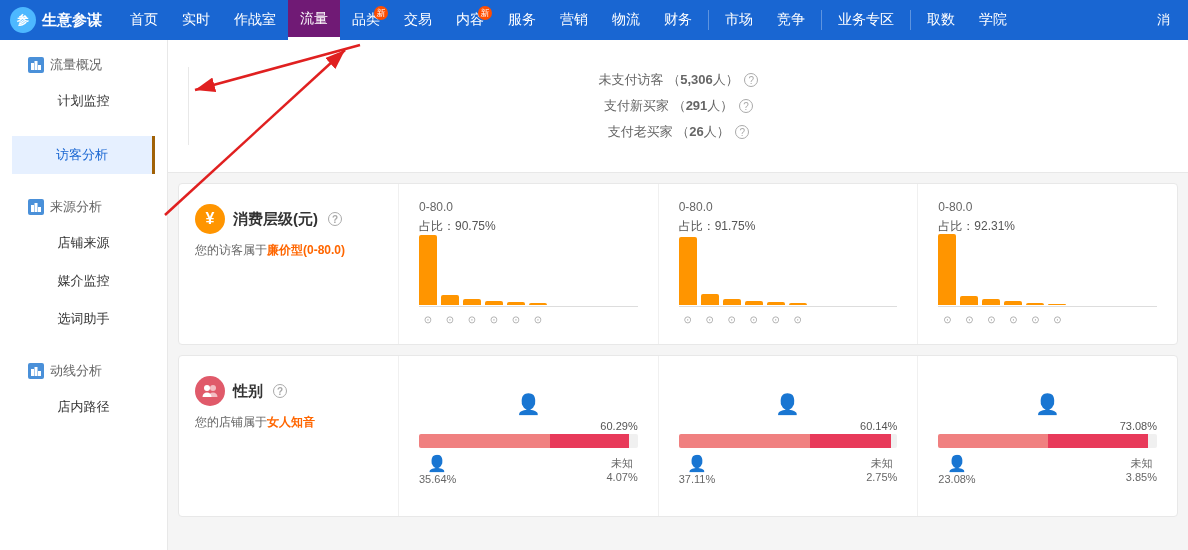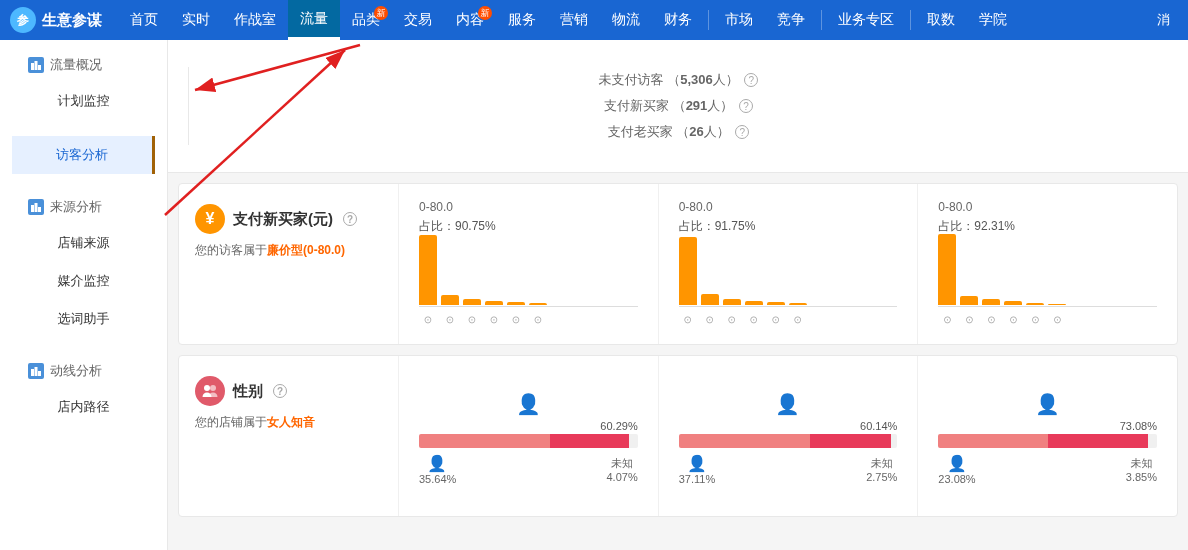--- a/index.html
+++ b/index.html
@@ -40,21 +40,21 @@
       padding: 0 12px;
       height: 40px;
       display: flex;
       align-items: center;
       cursor: pointer;
       font-size: 14px;
       position: relative;
       white-space: nowrap;
     }
     .nav-item.active {
-      background: #0369a1;
+      background: #701a75;
       border-bottom: 3px solid #fff;
     }
     .nav-badge {
       position: absolute;
       top: 6px;
       right: 4px;
       background: #ff4d00;
       color: white;
       border-radius: 50%;
       width: 14px; height: 14px;
@@ -389,21 +389,21 @@
           <span>支付老买家</span>
           <span>（<strong>26</strong>人）</span>
           <span class="question-mark">?</span>
         </div>
       </div>
 
       <div class="section-block">
         <div class="section-left">
           <div class="section-title">
             <div class="section-icon yellow">¥</div>
-            <span>支付新买家(元)</span>
+            <span>消费层级(元)</span>
             <span class="question-mark">?</span>
           </div>
           <div class="section-desc">
             您的访客属于<span class="highlight">廉价型(0-80.0)</span>
           </div>
         </div>
         <div class="section-cols">
 
           <div class="section-col">
             <div class="col-label">0-80.0</div>

